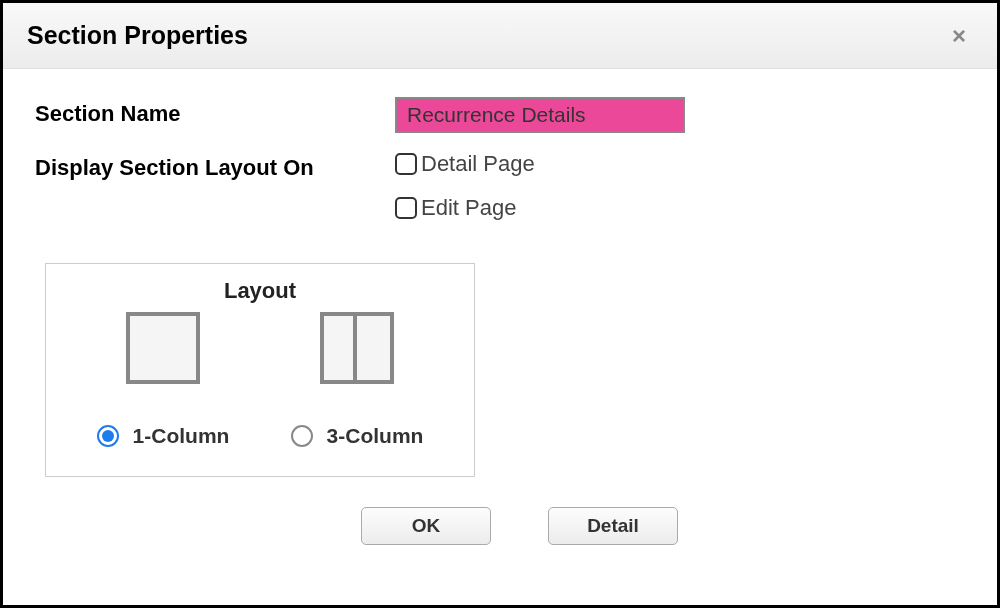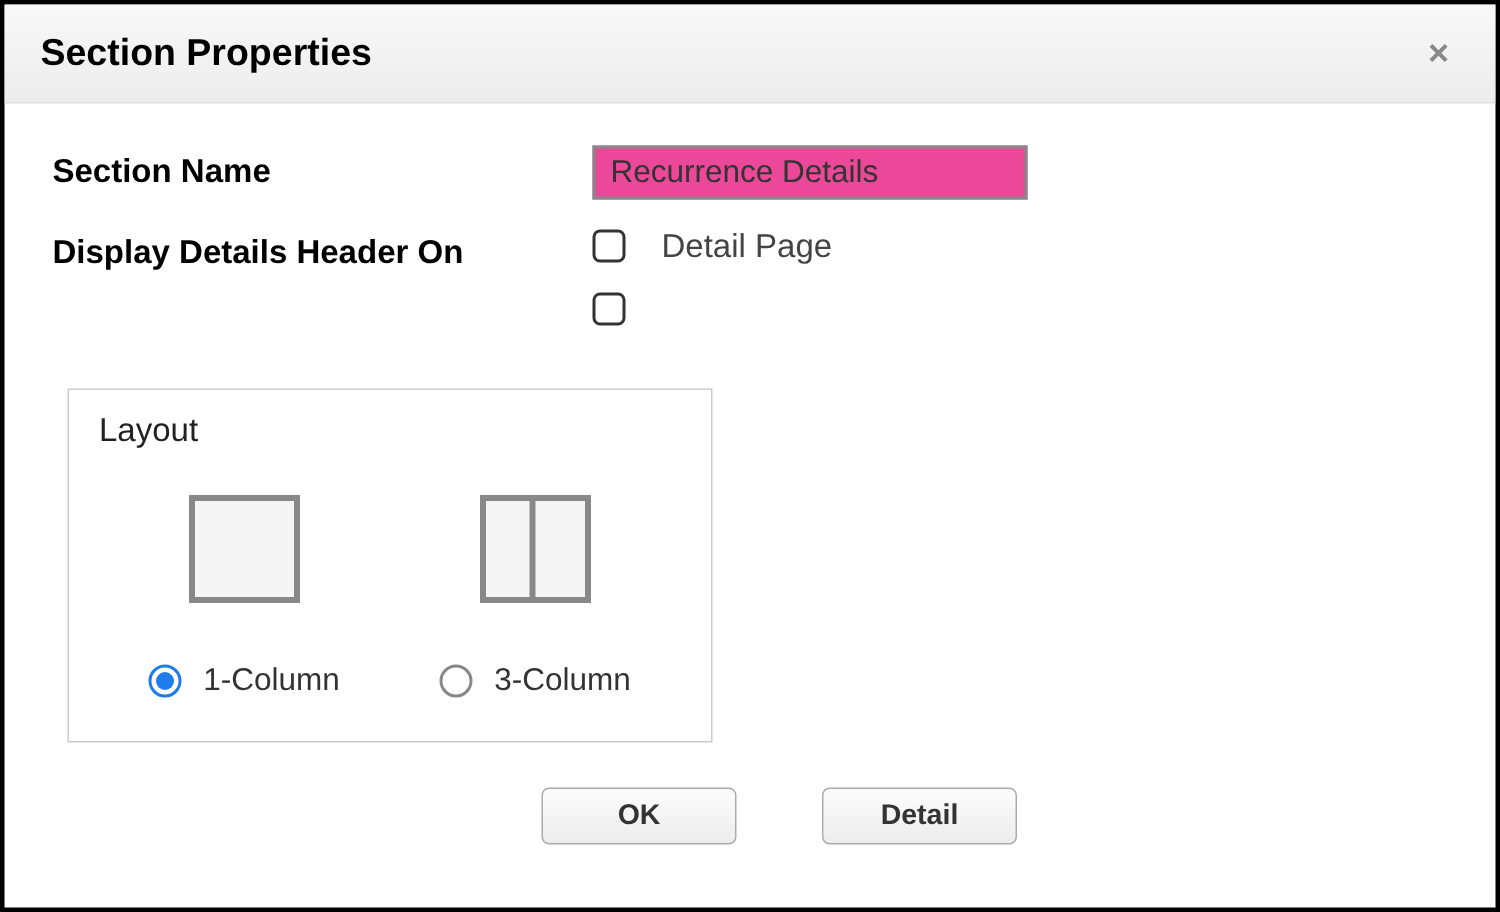--- a/index.html
+++ b/index.html
@@ -59,21 +59,21 @@
       border: 2px solid #888;
       padding: 4px 10px;
       font-size: 21px;
       color: #333;
       background: #ec4899;
     }
     .checkbox-row {
       display: flex;
       align-items: center;
       margin-bottom: 18px;
-      gap: 24px;
+      gap: 4px;
     }
     .checkbox-box {
       width: 22px;
       height: 22px;
       border: 2.5px solid #333;
       border-radius: 5px;
       background: #fff;
       cursor: pointer;
     }
     .checkbox-label {
@@ -81,24 +81,24 @@
       color: #444;
     }
     .layout-panel {
       border: 1px solid #ccc;
       width: 430px;
       margin-left: 10px;
       margin-top: 24px;
       padding: 14px 20px 28px 20px;
     }
     .layout-title {
-      text-align: left;
+      text-align: center;
       font-size: 22px;
-      font-weight: normal;
-      margin-bottom: 30px;
+      font-weight: bold;
+      margin-bottom: 8px;
       color: #222;
     }
     .layout-icons {
       display: flex;
       justify-content: space-around;
       margin-bottom: 40px;
     }
     .layout-icon-1col {
       width: 74px;
       height: 72px;
@@ -143,20 +143,21 @@
     }
     .radio-inner {
       width: 12px;
       height: 12px;
       background: #1f7ced;
       border-radius: 50%;
     }
     .radio-label {
       font-size: 21px;
       color: #333;
+      font-weight: bold;
     }
     .button-row {
       display: flex;
       justify-content: center;
       gap: 18px;
       margin-top: 30px;
     }
     .btn {
       min-width: 130px;
       height: 38px;
@@ -184,28 +185,29 @@
 <div class="form-area">
 
   <div class="form-row">
     <div class="form-label">Section Name</div>
     <div class="form-control-col">
       <input type="text" class="text-input" value="Recurrence Details" style="">
     </div>
   </div>
 
   <div class="form-row">
-    <div class="form-label">Display Details Header On</div>
+    <div class="form-label">Display Section Layout On</div>
     <div class="form-control-col">
       <div class="checkbox-row">
         <div class="checkbox-box"></div>
         <div class="checkbox-label">Detail Page</div>
       </div>
       <div class="checkbox-row">
         <div class="checkbox-box"></div>
+        <div class="checkbox-label">Edit Page</div>
       </div>
     </div>
   </div>
 
   <div class="layout-panel">
     <div class="layout-title">Layout</div>
     <div class="layout-icons">
       <div class="layout-icon-1col"></div>
       <div class="layout-icon-2col">
         <div class="col-divider"></div>

